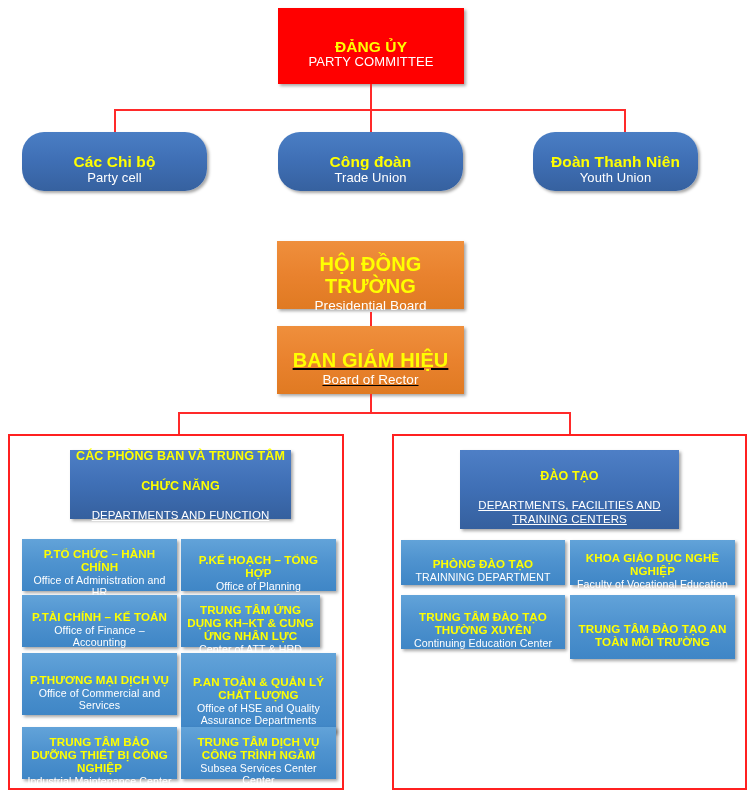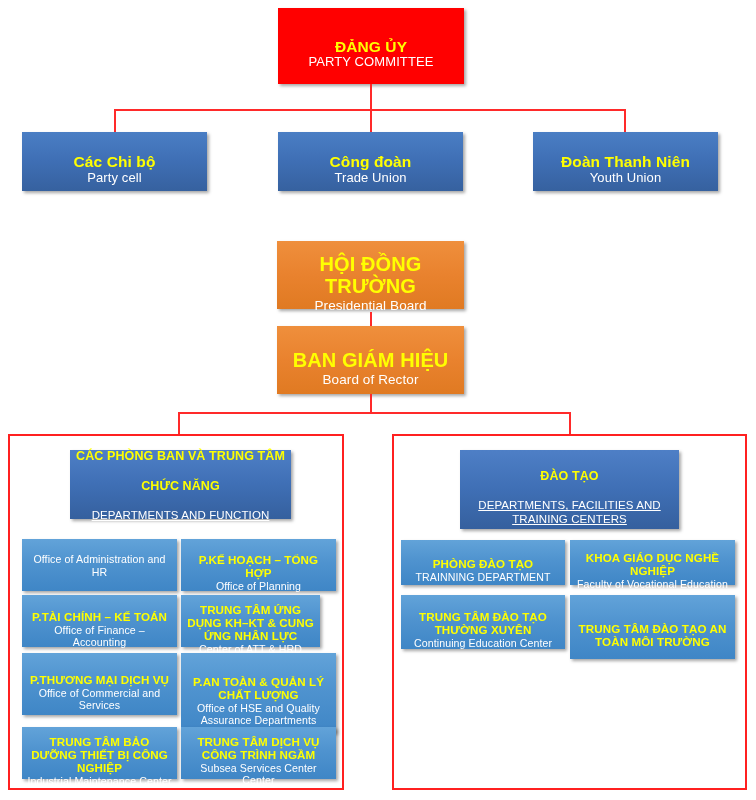--- a/index.html
+++ b/index.html
@@ -46,20 +46,21 @@
   
   .node.red {
     background: #ff0000;
   }
   .node.red .vi { font-size: 15.5px; }
   .node.red .en { font-size: 13px; }
 
   
   .node.blue {
     background: linear-gradient(180deg, #4a7ec4 0%, #3f6fb5 48%, #36619f 100%);
+    border-radius: 22px;
   }
   .node.blue .vi { font-size: 15.5px; }
   .node.blue .en { font-size: 13px; }
 
   
   .node.orange {
     background: linear-gradient(180deg, #ef8f3c 0%, #e9822e 50%, #e07a22 100%);
   }
   .node.orange .vi { font-size: 20px; }
   .node.orange .en { font-size: 13.5px; }
@@ -113,51 +114,52 @@
   <div class="node blue" style="left:22px; top:132px; width:185px; height:59px;">
     <div class="vi">Các Chi bộ</div>
     <div class="en">Party cell</div>
   </div>
 
   <div class="node blue" style="left:278px; top:132px; width:185px; height:59px;">
     <div class="vi">Công đoàn</div>
     <div class="en">Trade Union</div>
   </div>
 
-  <div class="node blue" style="left:533px; top:132px; width:185px; height:59px;">
+  <div class="node blue" style="left:533px; top:132px; width:165px; height:59px;">
     <div class="vi">Đoàn Thanh Niên</div>
     <div class="en">Youth Union</div>
   </div>
 
   <div class="node orange" style="left:277px; top:241px; width:187px; height:68px;">
     <div class="vi">HỘI ĐỒNG TRƯỜNG</div>
     <div class="en">Presidential Board</div>
   </div>
 
   <div class="conn v" style="left:370px; top:312px; height:14px;"></div>
 
-  <div class="node orange" style="left:277px; top:326px; width:187px; height:68px;">
+  <div class="node orange" style="left:277px; top:326px; width:187px; height:68px;text-decoration:underline;">
     <div class="vi">BAN GIÁM HIỆU</div>
     <div class="en">Board of Rector</div>
   </div>
 
   <div class="conn v" style="left:370px; top:394px; height:20px;"></div>
   <div class="conn h" style="left:178px; top:412px; width:393px;"></div>
   <div class="conn v" style="left:178px; top:412px; height:23px;"></div>
   <div class="conn v" style="left:569px; top:412px; height:23px;"></div>
 
   <div class="panel" style="left:8px; top:434px; width:336px; height:356px;"></div>
 
   <div class="node panel-head" style="left:70px; top:450px; width:221px; height:69px;">
     <div class="vi">CÁC PHÒNG BAN VÀ TRUNG TÂM</div>
     <div class="vi">CHỨC NĂNG</div>
     <div class="en">DEPARTMENTS AND FUNCTION CENTERS</div>
   </div>
 
   <div class="node lblue" style="left:22px; top:539px; width:155px; height:52px;">
+    <div class="vi">P.TỔ CHỨC – HÀNH CHÍNH</div>
     <div class="en">Office of Administration and HR</div>
   </div>
   <div class="node lblue" style="left:181px; top:539px; width:155px; height:52px;">
     <div class="vi">P.KẾ HOẠCH – TỔNG HỢP</div>
     <div class="en">Office of Planning</div>
   </div>
 
   <div class="node lblue" style="left:22px; top:595px; width:155px; height:52px;">
     <div class="vi">P.TÀI CHÍNH – KẾ TOÁN</div>
     <div class="en">Office of Finance – Accounting</div>

